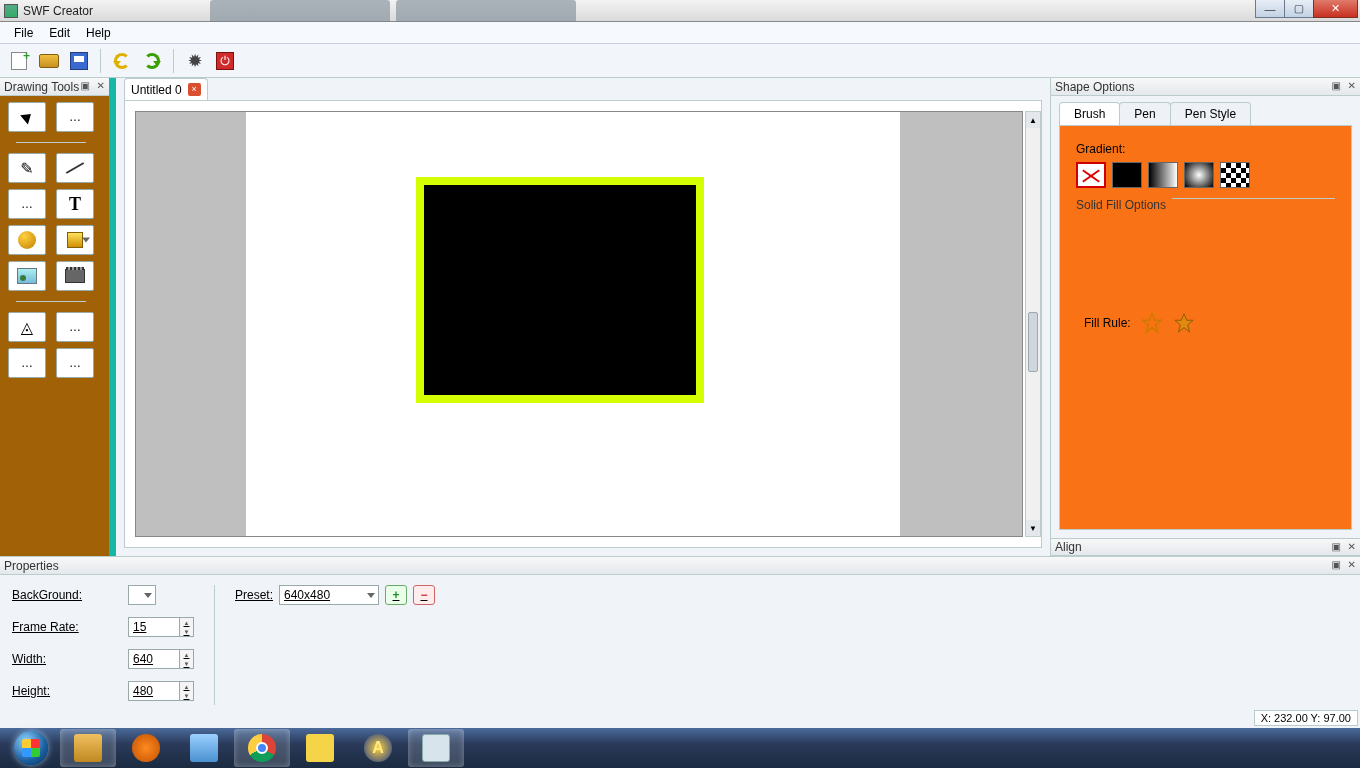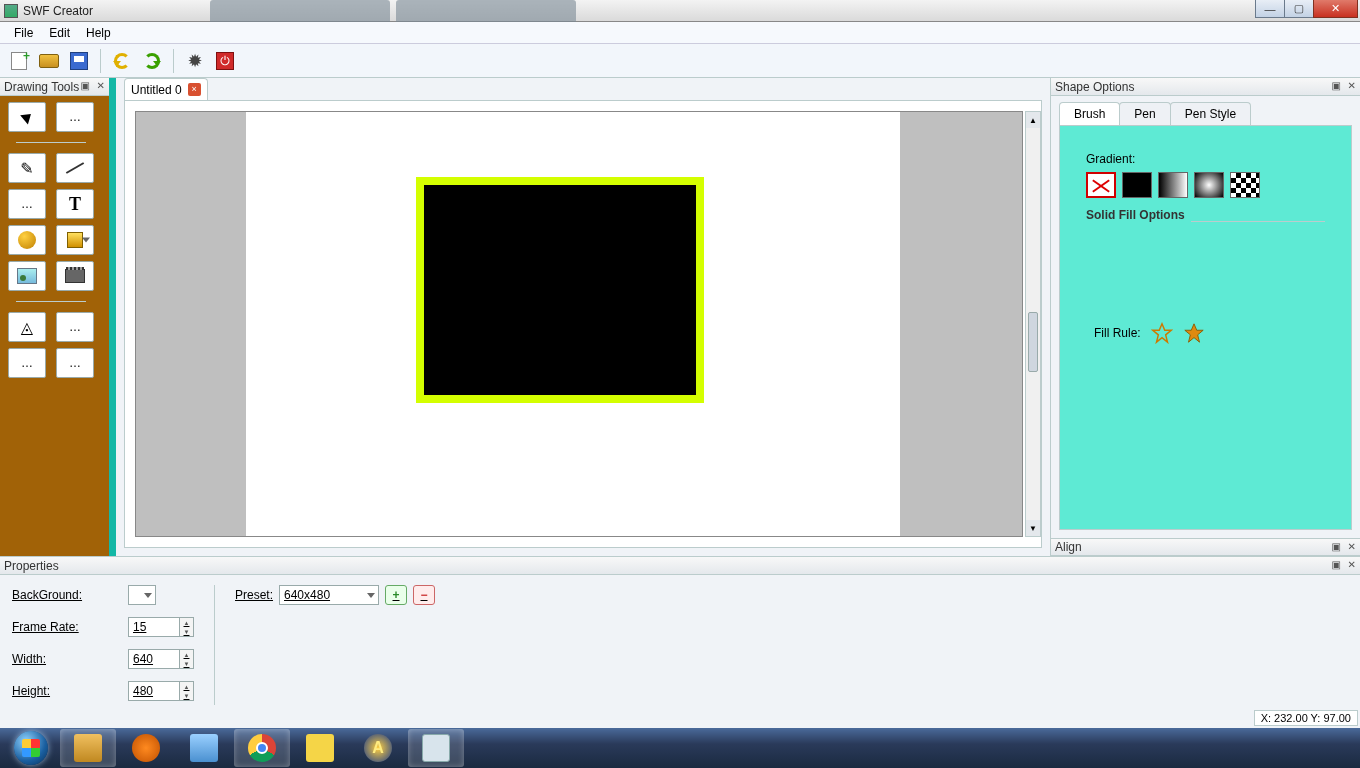--- a/index.html
+++ b/index.html
@@ -50,32 +50,32 @@
 .shape-inner { position: absolute; left: 8px; top: 8px; right: 8px; bottom: 8px; background: #000; }
 .vscroll { position: absolute; right: 0; top: 10px; bottom: 10px; width: 16px; background: #f0f0f0; border: 1px solid #bcc; }
 .vscroll .up, .vscroll .down { height: 16px; background: #e4e8ec; display: flex; align-items: center; justify-content: center; font-size: 8px; }
 .vscroll .thumb { position: absolute; left: 2px; right: 2px; top: 200px; height: 60px; background: #cfd6df; border: 1px solid #9aa; border-radius: 2px; }
 
 
 .shape-options { width: 310px; background: #f0f3f7; border-left: 1px solid #bcc; display: flex; flex-direction: column; }
 .tabs { display: flex; padding: 6px 8px 0 8px; gap: 0; }
 .tab { padding: 4px 14px; border: 1px solid #bcc; background: #eef1f5; border-bottom: none; border-radius: 4px 4px 0 0; margin-right: -1px; }
 .tab.active { background: #fff; }
-.tab-body { flex: 1; background: #5eead4; margin: 0 8px 8px 8px; border: 1px solid #bcc; padding: 26px; }
+.tab-body { flex: 1; background: #f97316; margin: 0 8px 8px 8px; border: 1px solid #bcc; padding: 16px; }
 .grad-label { margin-bottom: 6px; }
 .grad-row { display: flex; gap: 6px; margin-bottom: 10px; }
 .grad-swatch { width: 30px; height: 26px; border: 1px solid #666; }
 .sw-none { background: #fff; position: relative; border: 2px solid #d00000;}
 .sw-none::before { content:''; position:absolute; left:3px; right:3px; top:50%; height:2px; background:#d00; transform: rotate(35deg);}
 .sw-none::after { content:''; position:absolute; left:3px; right:3px; top:50%; height:2px; background:#d00; transform: rotate(-35deg);}
 .sw-black { background: #000; }
 .sw-linear { background: linear-gradient(to right,#000,#fff); }
 .sw-radial { background: radial-gradient(circle,#fff,#000); }
 .sw-checker { background: repeating-conic-gradient(#000 0 25%, #fff 0 50%) 0 0/10px 10px; }
-.fieldset-label { display:flex; align-items:flex-end; gap:6px; font-size:11px; color:#333;font-weight:bold;}
+.fieldset-label { display:flex; align-items:flex-start; gap:6px; font-size:11px; color:#333;}
 .fieldset-label .line { flex:1; height:1px; background:#bcc; }
 .fill-rule { margin-top: 100px; display: flex; align-items: center; gap: 10px; padding-left: 8px; }
 .star { width: 22px; height: 22px; display: inline-block; }
 .star svg { width: 100%; height: 100%; }
 
 .align-panel .panel-header { border-top: 1px solid #bcc; }
 
 
 .properties { position: absolute; left: 0; right: 0; bottom: 40px; height: 172px; background: #f0f3f7; border-top: 1px solid #bcc; }
 .props-body { display: flex; padding: 10px 12px; gap: 20px; text-decoration: underline; }

